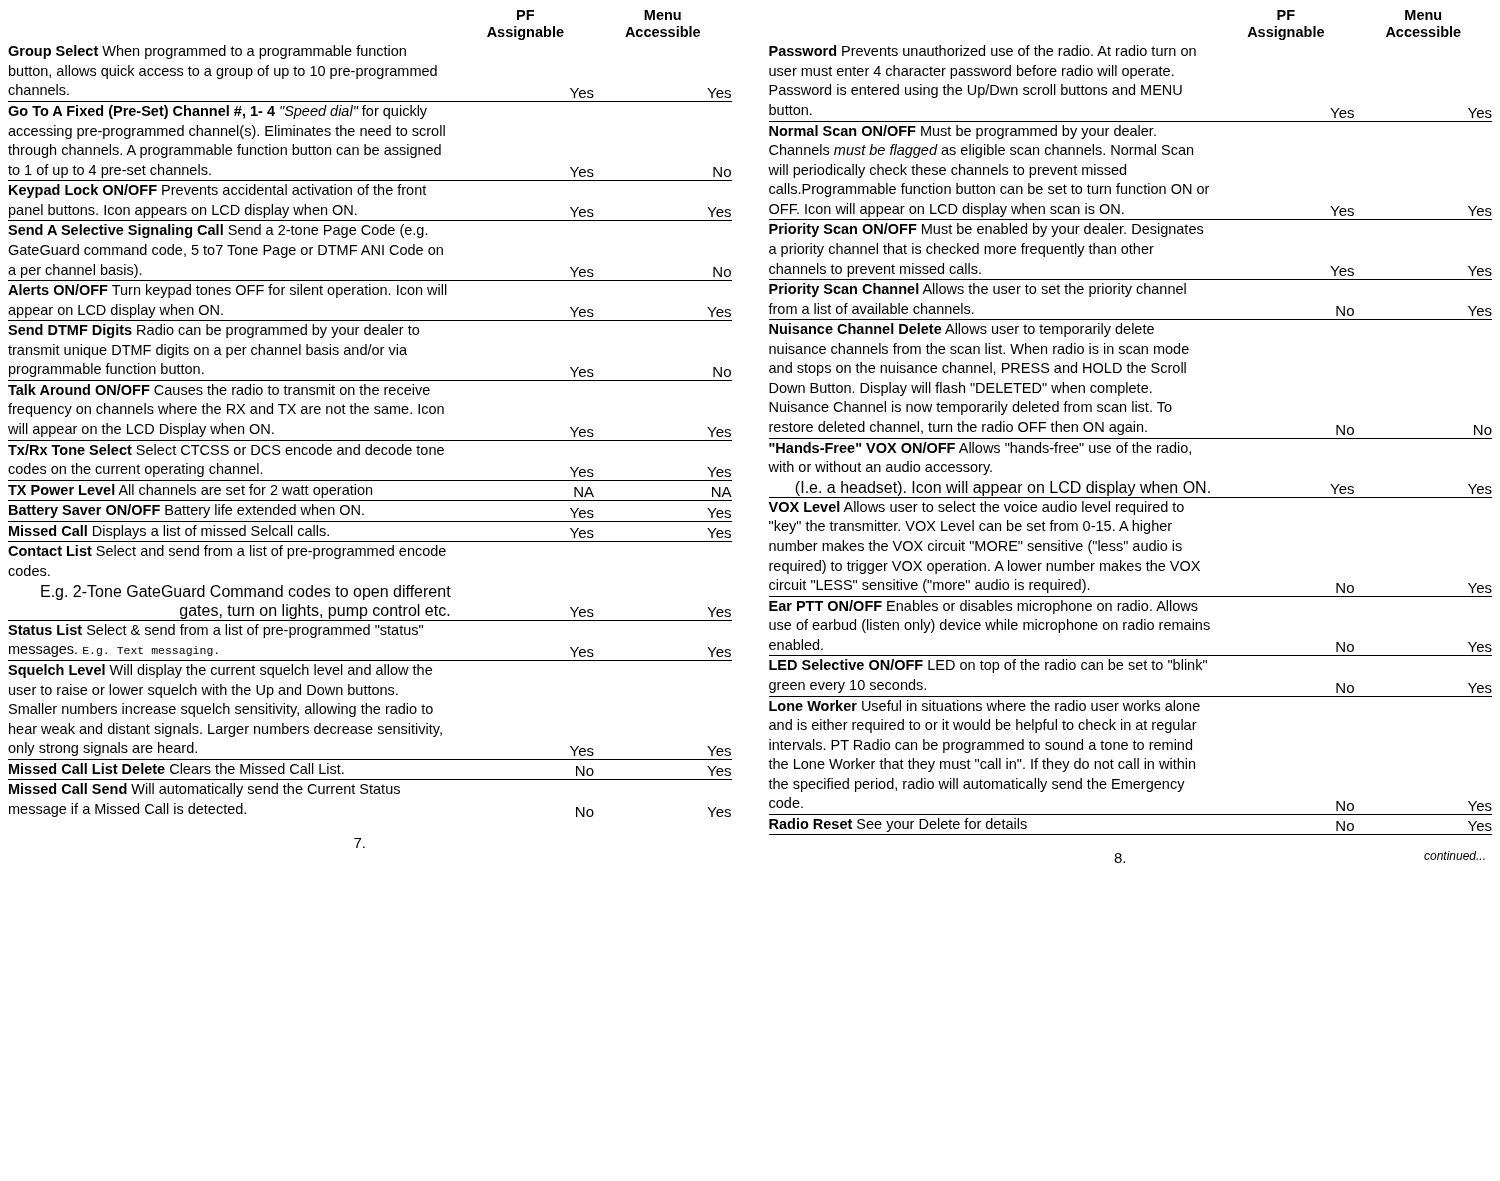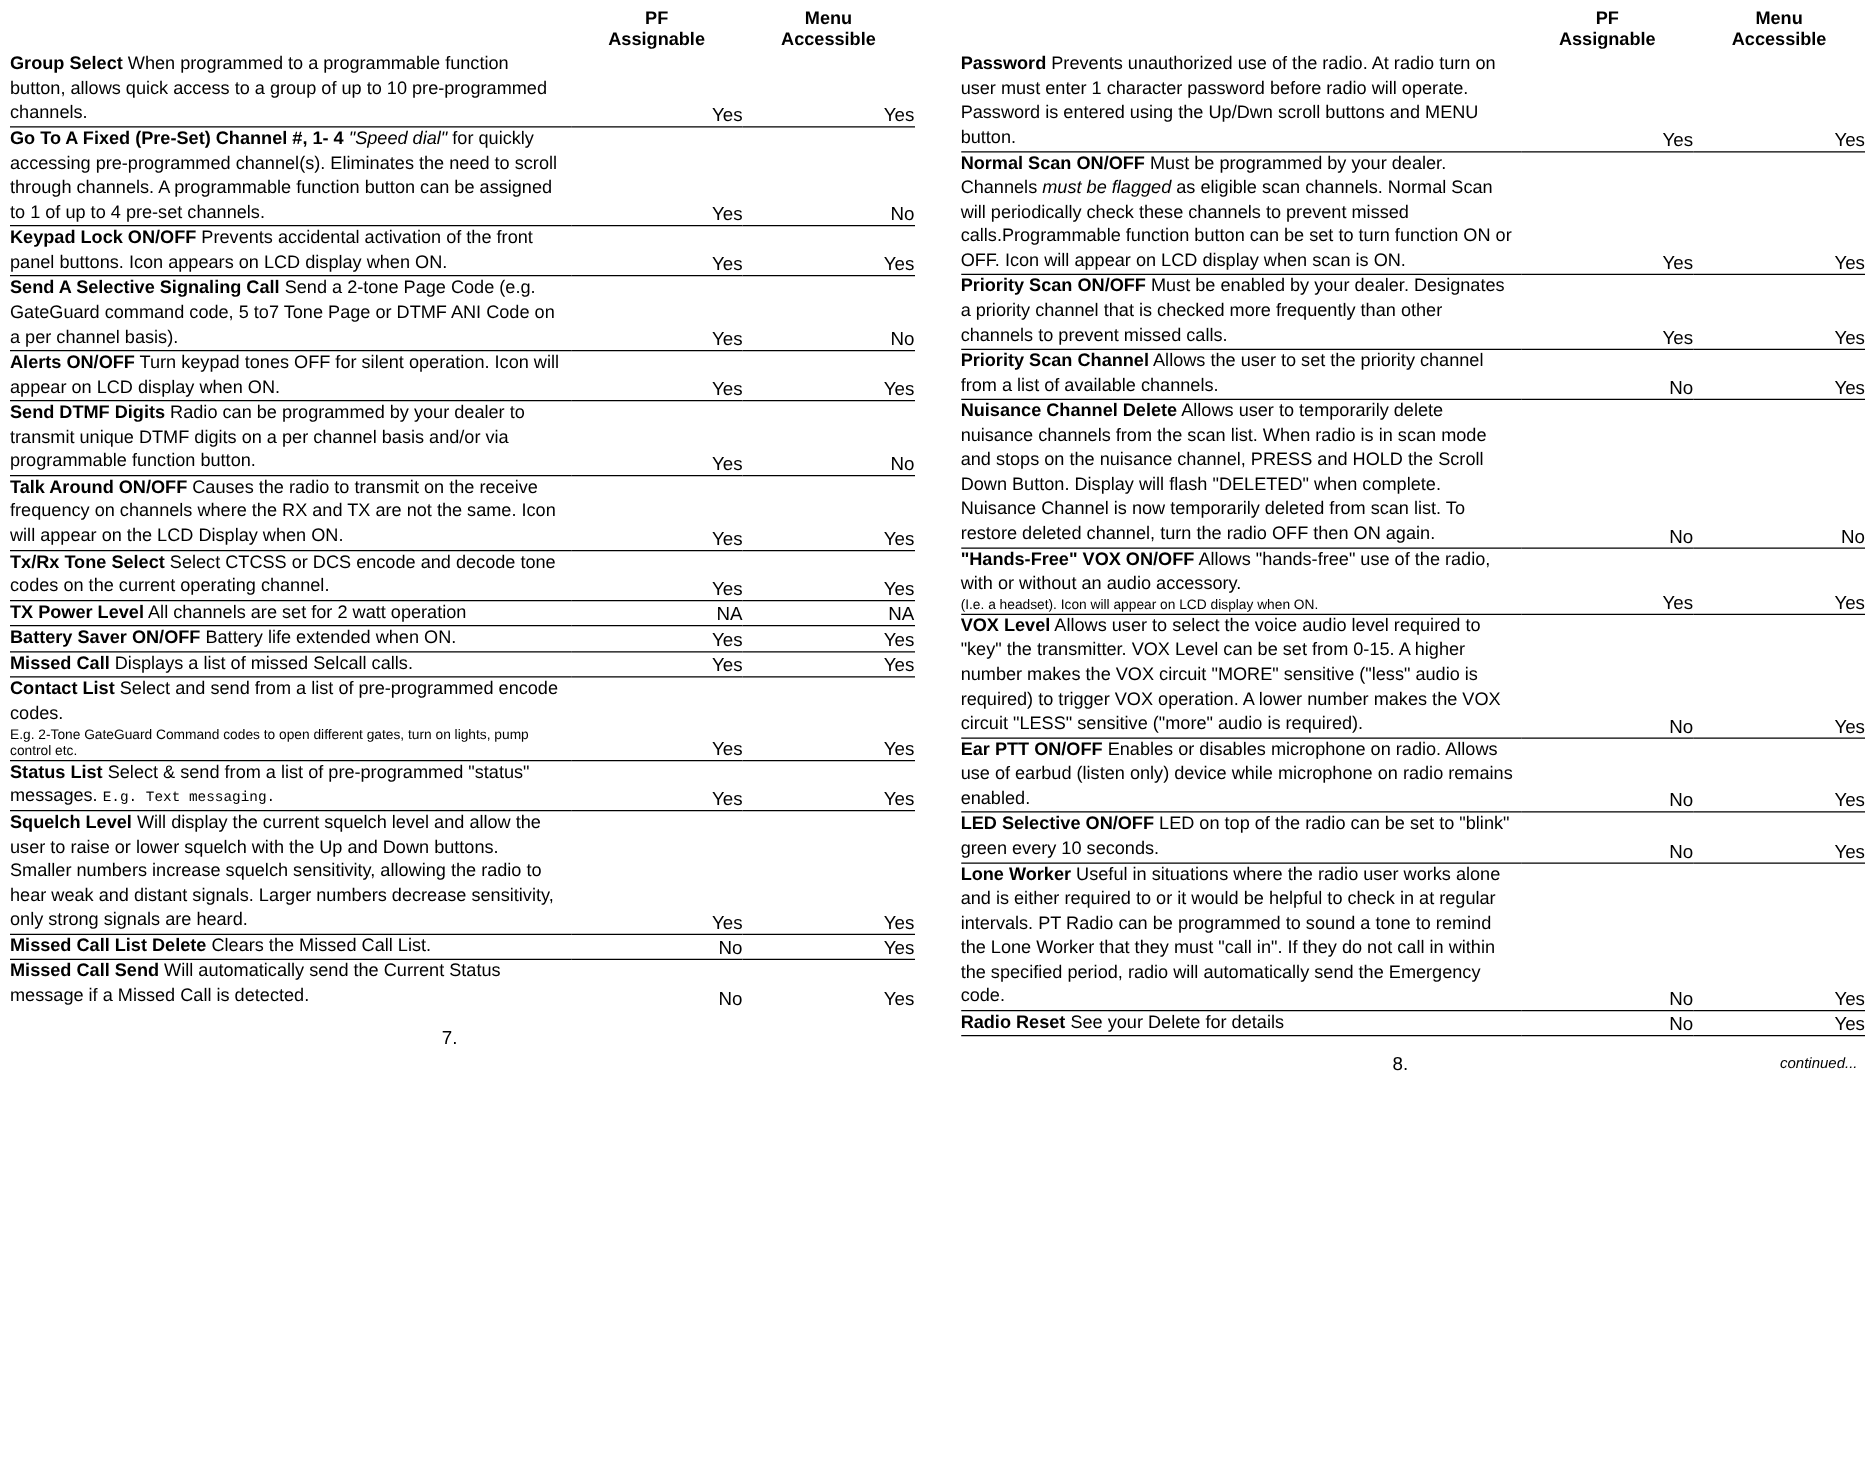--- a/index.html
+++ b/index.html
@@ -51,21 +51,21 @@
     line-height: 1.35;
     padding-right: 6px;
   }
   td.val {
     text-align: right;
     font-size: 15px;
     white-space: nowrap;
   }
   .title { font-weight: bold; }
   .ital  { font-style: italic; }
-  .small { font-size: 11px; line-height: 1.2; display:block; }
+  .small { font-size: 16px; line-height: 1.2; display:block;text-align:right; }
   .footer {
     display:flex;
     justify-content: space-between;
     font-size: 15px;
     margin-top: 14px;
     padding: 0 6px;
   }
   .footer .pgnum { flex:1; text-align:center; }
   .footer .cont  { font-style: italic; font-size: 12px; }
 </style>
@@ -185,21 +185,21 @@
         </colgroup>
         <thead>
           <tr>
             <th class="desc-col"></th>
             <th>PF<br>Assignable</th>
             <th>Menu<br>Accessible</th>
           </tr>
         </thead>
         <tbody>
           <tr class="">
-            <td class="desc"><span class="title">Password</span><span> Prevents unauthorized use of the radio. At radio turn on user must enter 1 character password before radio will operate. Password is entered using the Up/Dwn scroll buttons and MENU button.</span></td>
+            <td class="desc"><span class="title">Password</span><span> Prevents unauthorized use of the radio. At radio turn on user must enter 4 character password before radio will operate. Password is entered using the Up/Dwn scroll buttons and MENU button.</span></td>
             <td class="val">Yes</td>
             <td class="val">Yes</td>
           </tr>
           <tr class="sep">
             <td class="desc"><span class="title">Normal Scan ON/OFF</span><span> Must be programmed by your dealer. Channels </span><span class="ital">must be flagged</span><span> as eligible scan channels. Normal Scan will periodically check these channels to prevent missed calls.Programmable function button can be set to turn function ON or OFF. Icon will appear on LCD display when scan is ON.</span></td>
             <td class="val">Yes</td>
             <td class="val">Yes</td>
           </tr>
           <tr class="sep">
             <td class="desc"><span class="title">Priority Scan ON/OFF</span><span> Must be enabled by your dealer. Designates a priority channel that is checked more frequently than other channels to prevent missed calls.</span></td>

